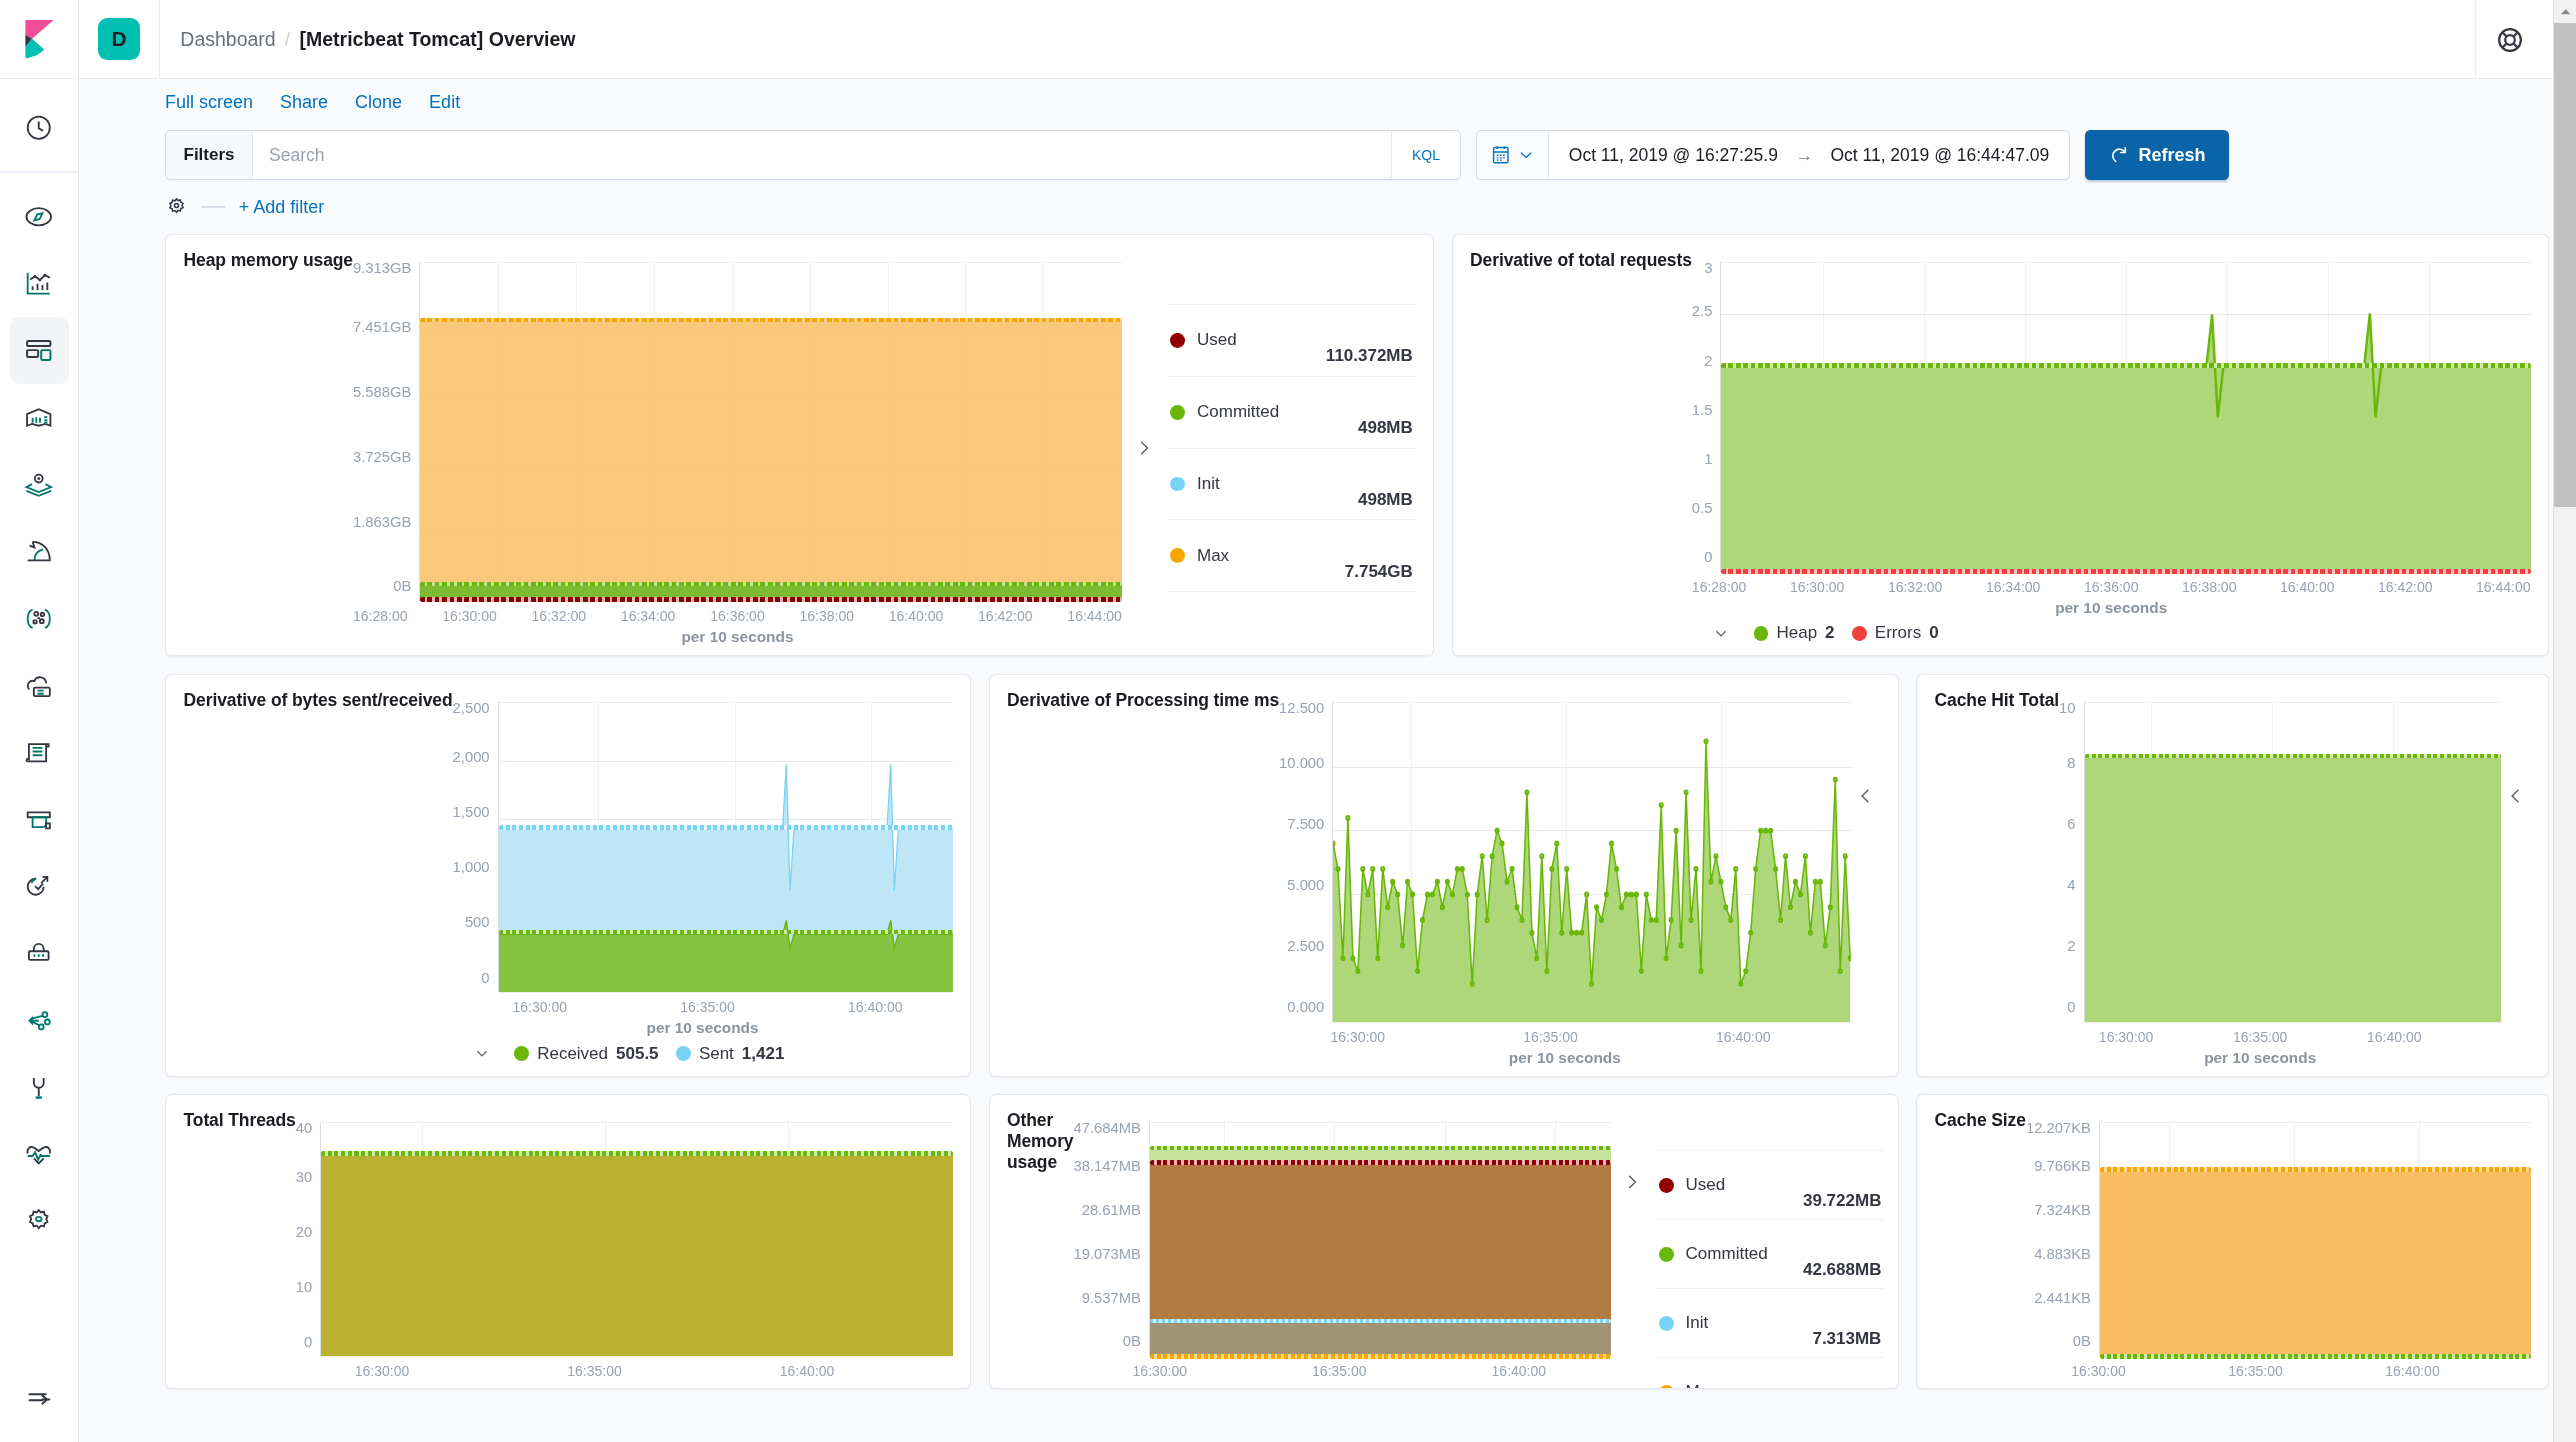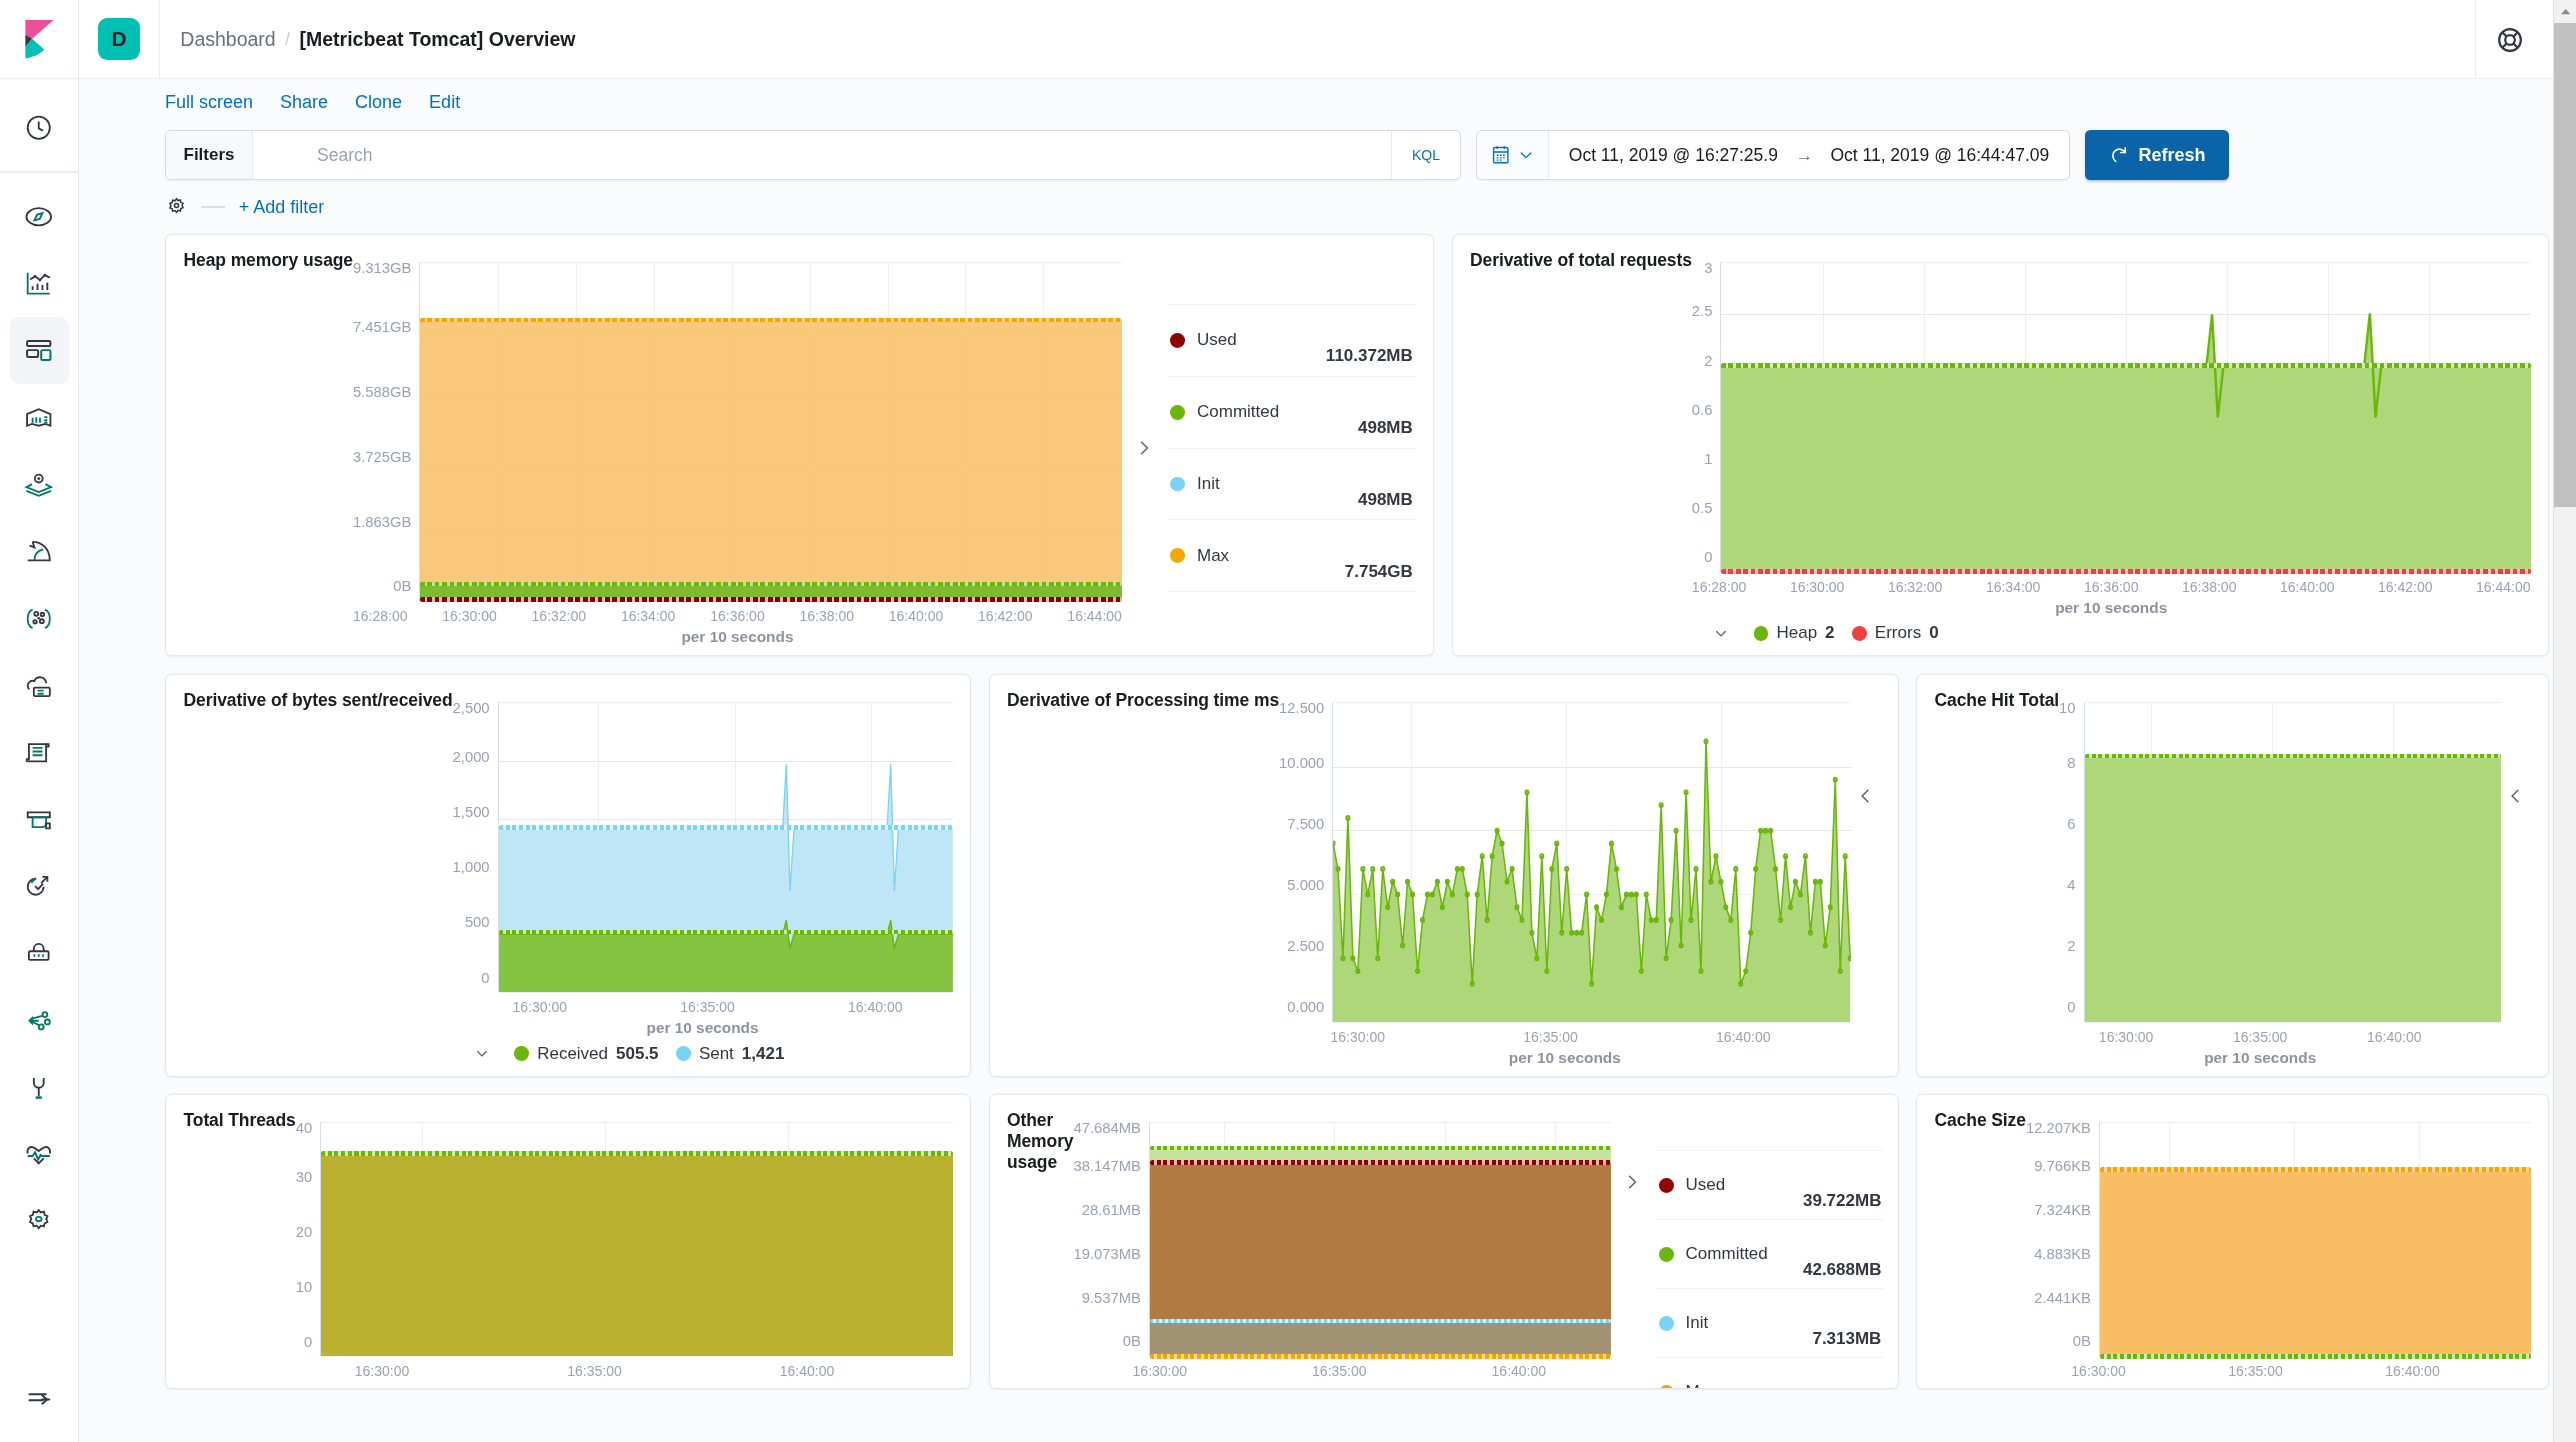--- a/index.html
+++ b/index.html
@@ -103,21 +103,21 @@
     padding: 0 86px 0 86px;
     display: flex; align-items: center; gap: 14.8px;
     flex: 0 0 60px;
     background: #fafbfd;
   }
   #filters-search {
     flex: 1 1 auto; height: 50px;
     background: #ffffff; border: 0.7px solid #d3dae6;
     border-radius: 5.4px; display: flex; align-items: stretch;
     box-shadow: 0 0.7px 1.3px rgba(50,60,80,.06);
-    overflow: hidden; max-width: 1296px; gap: 48px;
+    overflow: hidden; max-width: 1296px;
   }
   #filters-btn {
     display: flex; align-items: center; padding: 0 17.5px;
     font-size: 17px; font-weight: bold; color: #1a1c21;
     background: #f7f8fc; border-right: 0.7px solid #e3e7f0;
     cursor: pointer;
   }
   #search-input {
     flex: 1 1 auto; border: none; outline: none;
     font-size: 17.5px; color: #34373d; padding: 0 16px;
@@ -593,21 +593,21 @@
 
       <div class="panel" style="flex:1 1 auto; height:422px;">
         <div class="panel-title">Derivative of total requests</div>
         <div class="panel-body" style="flex-direction:column">
           <div class="chart-wrap">
             <div class="chart-inner">
               <div class="y-axis">
                 <span>3</span>
                 <span>2.5</span>
                 <span>2</span>
-                <span>0.6</span>
+                <span>1.5</span>
                 <span>1</span>
                 <span>0.5</span>
                 <span>0</span>
               </div>
               <div class="plot">
                 <div class="gridline-h" style="top:16.6%;background:#e3e6ec"></div>
                 <div class="gridline-h" style="top:33.3%"></div>
                 <div class="gridline-h" style="top:50%"></div>
                 <div class="gridline-h" style="top:66.6%"></div>
                 <div class="gridline-h" style="top:83.3%"></div>

